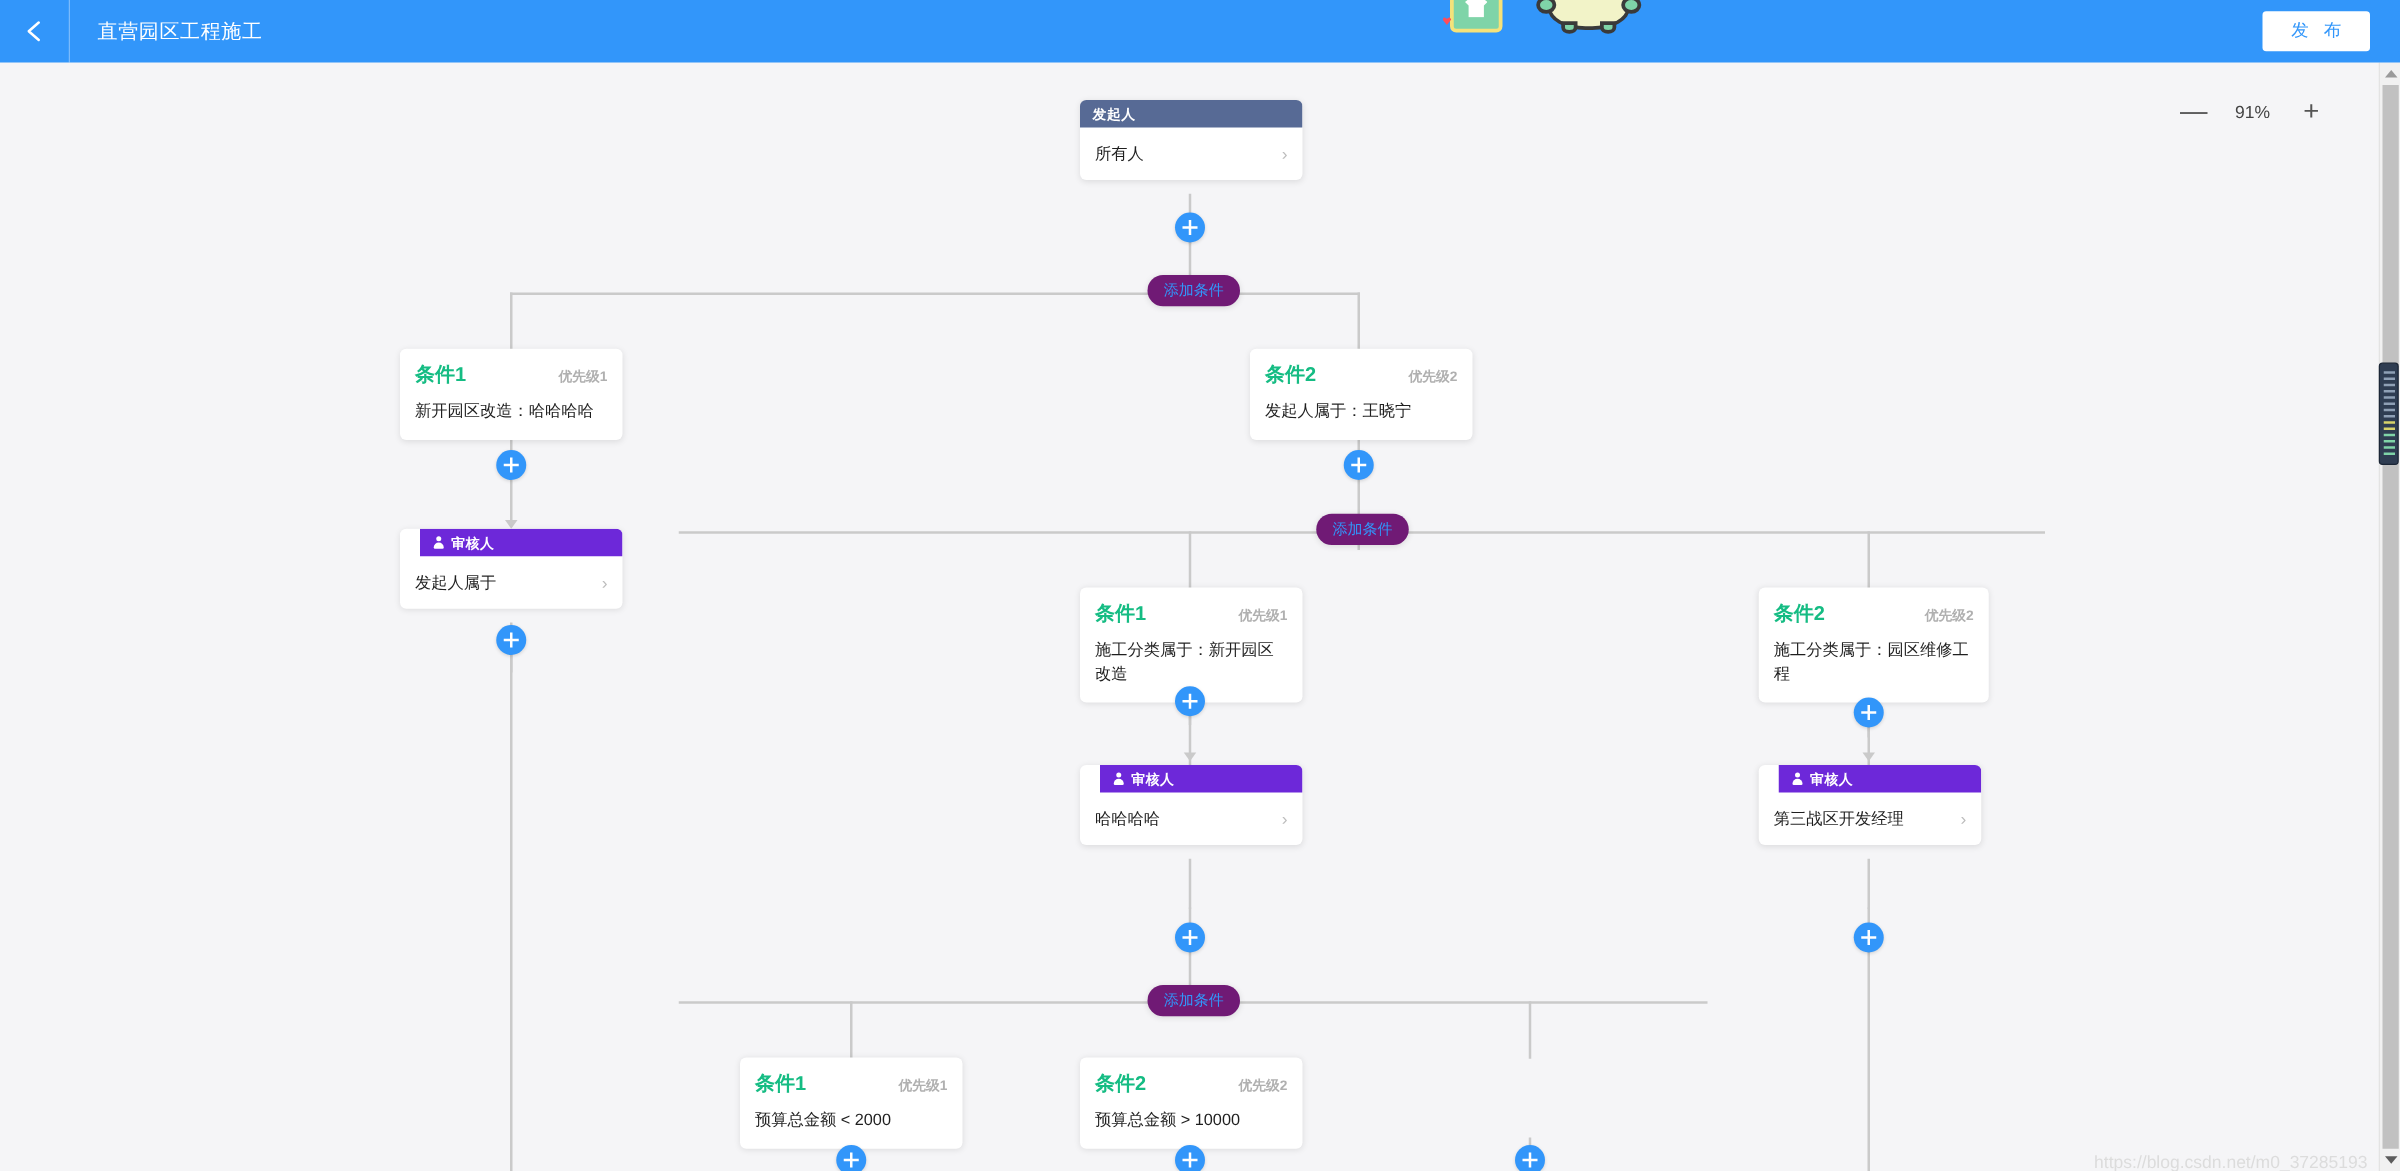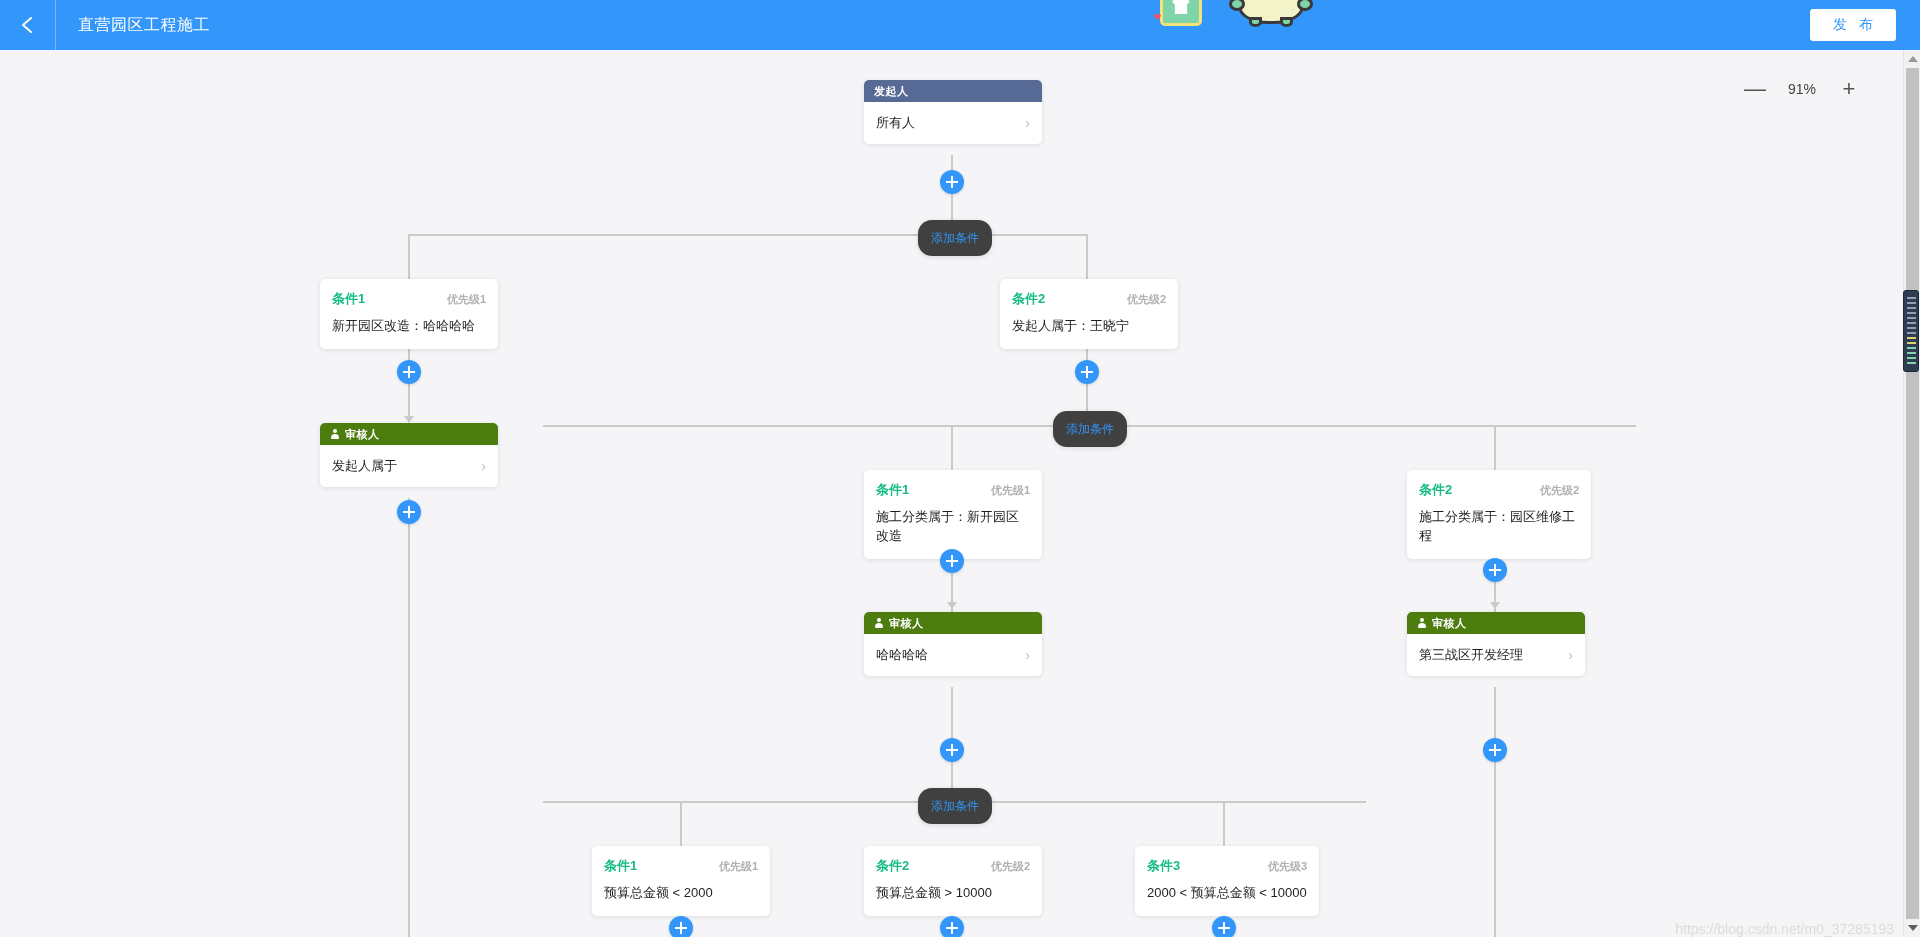--- a/index.html
+++ b/index.html
@@ -138,21 +138,21 @@
   .node-head {
     height: 22px;
     display: flex; align-items: center;
     padding: 0 10px;
     font-size: 11px;
     color: #ffffff;
     font-weight: bold;
     letter-spacing: .5px;
   }
   .node-head.start { background: #576a95; }
-  .node-head.approver { background: #4d7c0f; }
+  .node-head.approver { background: #6d28d9; margin-left: 16px; }
   .node-head .user-icon {
     width: 10px; height: 10px;
     margin-right: 5px;
     position: relative;
     display: inline-block;
   }
   .node-head .user-icon::before {
     content: ""; position: absolute;
     left: 3px; top: 0; width: 4px; height: 4px;
     background: #fff; border-radius: 50%;
@@ -182,21 +182,21 @@
     box-shadow: 0 1px 5px rgba(0,0,0,.10);
     padding: 11px 12px 13px 12px;
     cursor: pointer;
     z-index: 10;
   }
   .cond-node.wide { width: 184px; }
   .cond-top {
     display: flex; align-items: baseline; justify-content: space-between;
     margin-bottom: 9px;
   }
-  .cond-name { font-size: 13px; color: #15bc83; font-weight: bold; }
+  .cond-name { font-size: 16px; color: #15bc83; font-weight: bold; }
   .cond-prio { font-size: 11px; color: #b0b0b0; font-weight: bold; }
   .cond-text { font-size: 13px; color: #1f1f1f; line-height: 1.45; }
 
   
   .vline {
     position: absolute;
     width: 2px;
     background: #cacaca;
     z-index: 1;
   }
@@ -224,23 +224,23 @@
     box-shadow: 0 1px 3px rgba(0,0,0,.15);
   }
   .plus-btn::before, .plus-btn::after {
     content: ""; position: absolute; background: #ffffff;
   }
   .plus-btn::before { left: 6px; top: 11px; width: 12px; height: 2px; }
   .plus-btn::after  { left: 11px; top: 6px; width: 2px; height: 12px; }
 
   .add-cond-btn {
     position: absolute;
-    height: 36px;
+    height: 25px;
     padding: 0 13px;
-    background: #404040;
+    background: #701a75;
     border-radius: 14px;
     box-shadow: 0 1px 5px rgba(0,0,0,.12);
     display: flex; align-items: center; justify-content: center;
     font-size: 12px;
     color: #3296fa;
     white-space: nowrap;
     z-index: 13;
     cursor: pointer;
   }
 
@@ -451,27 +451,20 @@
     </div>
 
     <div class="cond-node" style="left:864px; top:796px;">
       <div class="cond-top">
         <span class="cond-name">条件2</span>
         <span class="cond-prio">优先级2</span>
       </div>
       <div class="cond-text">预算总金额 &gt; 10000</div>
     </div>
 
-    <div class="cond-node wide" style="left:1135px; top:796px;">
-      <div class="cond-top">
-        <span class="cond-name">条件3</span>
-        <span class="cond-prio">优先级3</span>
-      </div>
-      <div class="cond-text">2000 &lt; 预算总金额 &lt; 10000</div>
-    </div>
 
     <div class="vline" style="left:680px; top:860px; height:40px;"></div>
     <div class="plus-btn" style="left:669px; top:866px;"></div>
 
     <div class="vline" style="left:951px; top:860px; height:40px;"></div>
     <div class="plus-btn" style="left:940px; top:866px;"></div>
 
     <div class="vline" style="left:1223px; top:860px; height:40px;"></div>
     <div class="plus-btn" style="left:1212px; top:866px;"></div>
 

